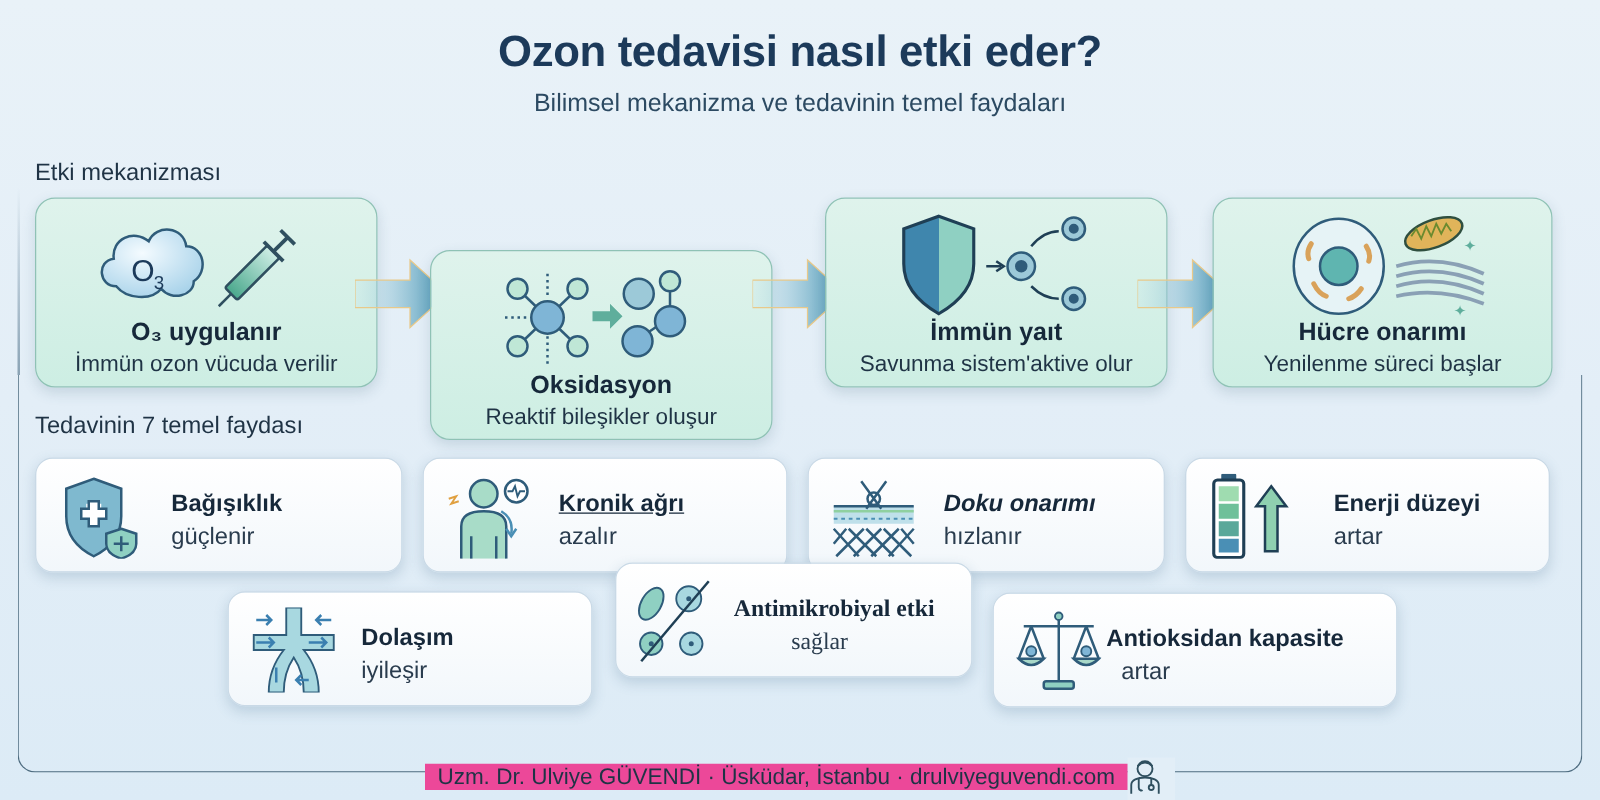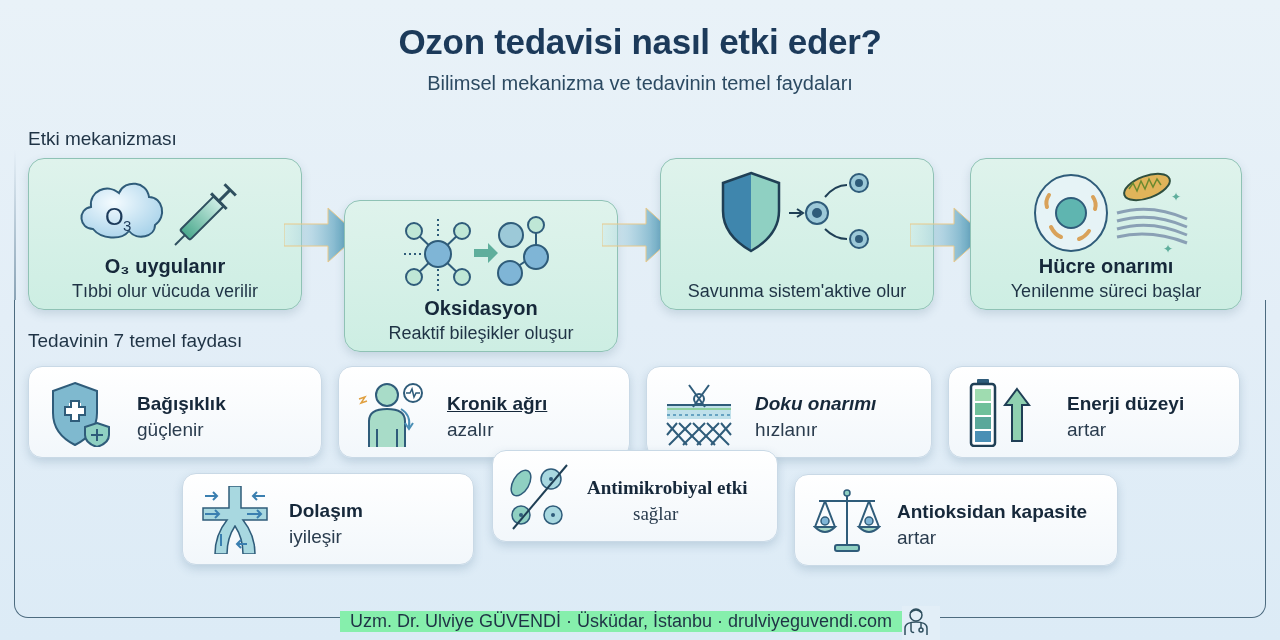--- a/index.html
+++ b/index.html
@@ -43,21 +43,21 @@
     border: 1px solid #c9d9e6;
     box-shadow: 0 4px 10px rgba(70,110,140,0.22);
   }
   .ben-icon { position: absolute; left: 18px; top: 12px; width: 68px; height: 68px; }
   .ben-title { position: absolute; top: 26px; font-size: 19px; font-weight: bold; color: #16283a; white-space: nowrap; }
   .ben-sub { position: absolute; top: 52px; font-size: 19px; color: #2a3c4e; white-space: nowrap; }
   .footer {
     position: absolute; top: 606px; left: 0; width: 100%; display: flex; justify-content: center; align-items: center;
   }
   .footer-text {
-    background: #86efac; padding: 0 10px; font-size: 18px; color: #1f3345;
+    background: #ec4899; padding: 0 10px; font-size: 18px; color: #1f3345;
     position: relative; top: -2px;
   }
   .footer-icon { background: #e2eef7; padding-right: 10px; }
 </style>
 </head>
 <body>
 
 <div class="title">Ozon tedavisi nasıl etki eder?</div>
 <div class="subtitle">Bilimsel mekanizma ve tedavinin temel faydaları</div>
 
@@ -85,21 +85,21 @@
       <g transform="translate(100,78) rotate(-45)">
         <line x1="0" y1="0" x2="14" y2="0" stroke="#2f4f5f" stroke-width="2"></line>
         <rect x="14" y="-7" width="48" height="14" rx="2" fill="url(#syr)" stroke="#2f4f5f" stroke-width="2"></rect>
         <line x1="62" y1="-11" x2="62" y2="11" stroke="#2f4f5f" stroke-width="3"></line>
         <line x1="62" y1="0" x2="78" y2="0" stroke="#2f4f5f" stroke-width="3"></line>
         <line x1="78" y1="-8" x2="78" y2="8" stroke="#2f4f5f" stroke-width="3"></line>
       </g>
     </svg>
   </div>
   <div class="mech-title">O₃ uygulanır</div>
-  <div class="mech-desc">Tıbbi olur vücuda verilir</div>
+  <div class="mech-desc">İmmün ozon vücuda verilir</div>
 </div>
 
 <svg class="arrow" style="left:284px;" viewBox="0 0 76 70">
   <defs>
       <linearGradient id="ar" x1="0" y1="0" x2="1" y2="0">
         <stop offset="0%" stop-color="#bfe1ea" stop-opacity="0.2"></stop>
         <stop offset="100%" stop-color="#3f8fb0"></stop>
       </linearGradient>
     </defs>
   <path d="M0 24 L44 24 L44 8 L74 35 L44 62 L44 46 L0 46 Z" fill="url(#ar)" stroke="#e8c98a" stroke-width="1"></path>
@@ -158,20 +158,21 @@
           <circle cx="142" cy="72" r="3" fill="#2f5c7a"></circle>
       </g>
       <g stroke="#1f3f55" stroke-width="2" fill="none">
         <path d="M72 46 L84 46"></path>
           <path d="M80 42 L86 46 L80 50"></path>
         <path d="M108 30 Q118 18 130 18"></path>
           <path d="M108 62 Q118 72 130 72"></path>
       </g>
     </svg>
   </div>
+  <div class="mech-title">İmmün yaıt</div>
   <div class="mech-desc">Savunma sistem'aktive olur</div>
 </div>
 
 <svg class="arrow" style="left:910px;" viewBox="0 0 76 70">
   <path d="M0 24 L44 24 L44 8 L74 35 L44 62 L44 46 L0 46 Z" fill="url(#ar)" stroke="#e8c98a" stroke-width="1"></path>
 </svg>
 
 <div class="mech-card" style="left:970px; width:272px;">
   <div class="mech-icon">
     <svg width="170" height="90" viewBox="0 0 170 90">
@@ -303,21 +304,21 @@
       <path d="M12 14 L2 40 M12 14 L22 40"></path>
         <path d="M56 14 L46 40 M56 14 L66 40"></path>
     </g>
     <path d="M2 40 Q12 50 22 40 Z" fill="#a8d8c8" stroke="#2f5c7a" stroke-width="2"></path>
     <path d="M46 40 Q56 50 66 40 Z" fill="#a8d8c8" stroke="#2f5c7a" stroke-width="2"></path>
     <circle cx="12" cy="34" r="4" fill="#7fb5d6" stroke="#2f5c7a" stroke-width="1.5"></circle>
     <circle cx="56" cy="34" r="4" fill="#7fb5d6" stroke="#2f5c7a" stroke-width="1.5"></circle>
     <circle cx="34" cy="6" r="3" fill="#8fd0c2" stroke="#2f5c7a" stroke-width="1.5"></circle>
     <rect x="22" y="58" width="24" height="6" rx="2" fill="#8fd0c2" stroke="#2f5c7a" stroke-width="2"></rect>
   </svg>
-  <div class="ben-title" style="left:102px;">Antioksidan kapasite</div>
+  <div class="ben-title" style="left:90px;">Antioksidan kapasite</div>
   <div class="ben-sub" style="left:102px;">artar</div>
 </div>
 
 <div class="footer">
   <span class="footer-text">Uzm. Dr. Ulviye GÜVENDİ · Üsküdar, İstanbu · drulviyeguvendi.com</span>
   <span class="footer-icon">
     <svg width="28" height="30" viewBox="0 0 28 30">
       <g stroke="#2f4f5f" stroke-width="1.5" fill="none">
         <circle cx="14" cy="9" r="6"></circle>
         <path d="M8 7 Q14 1 20 7"></path>

